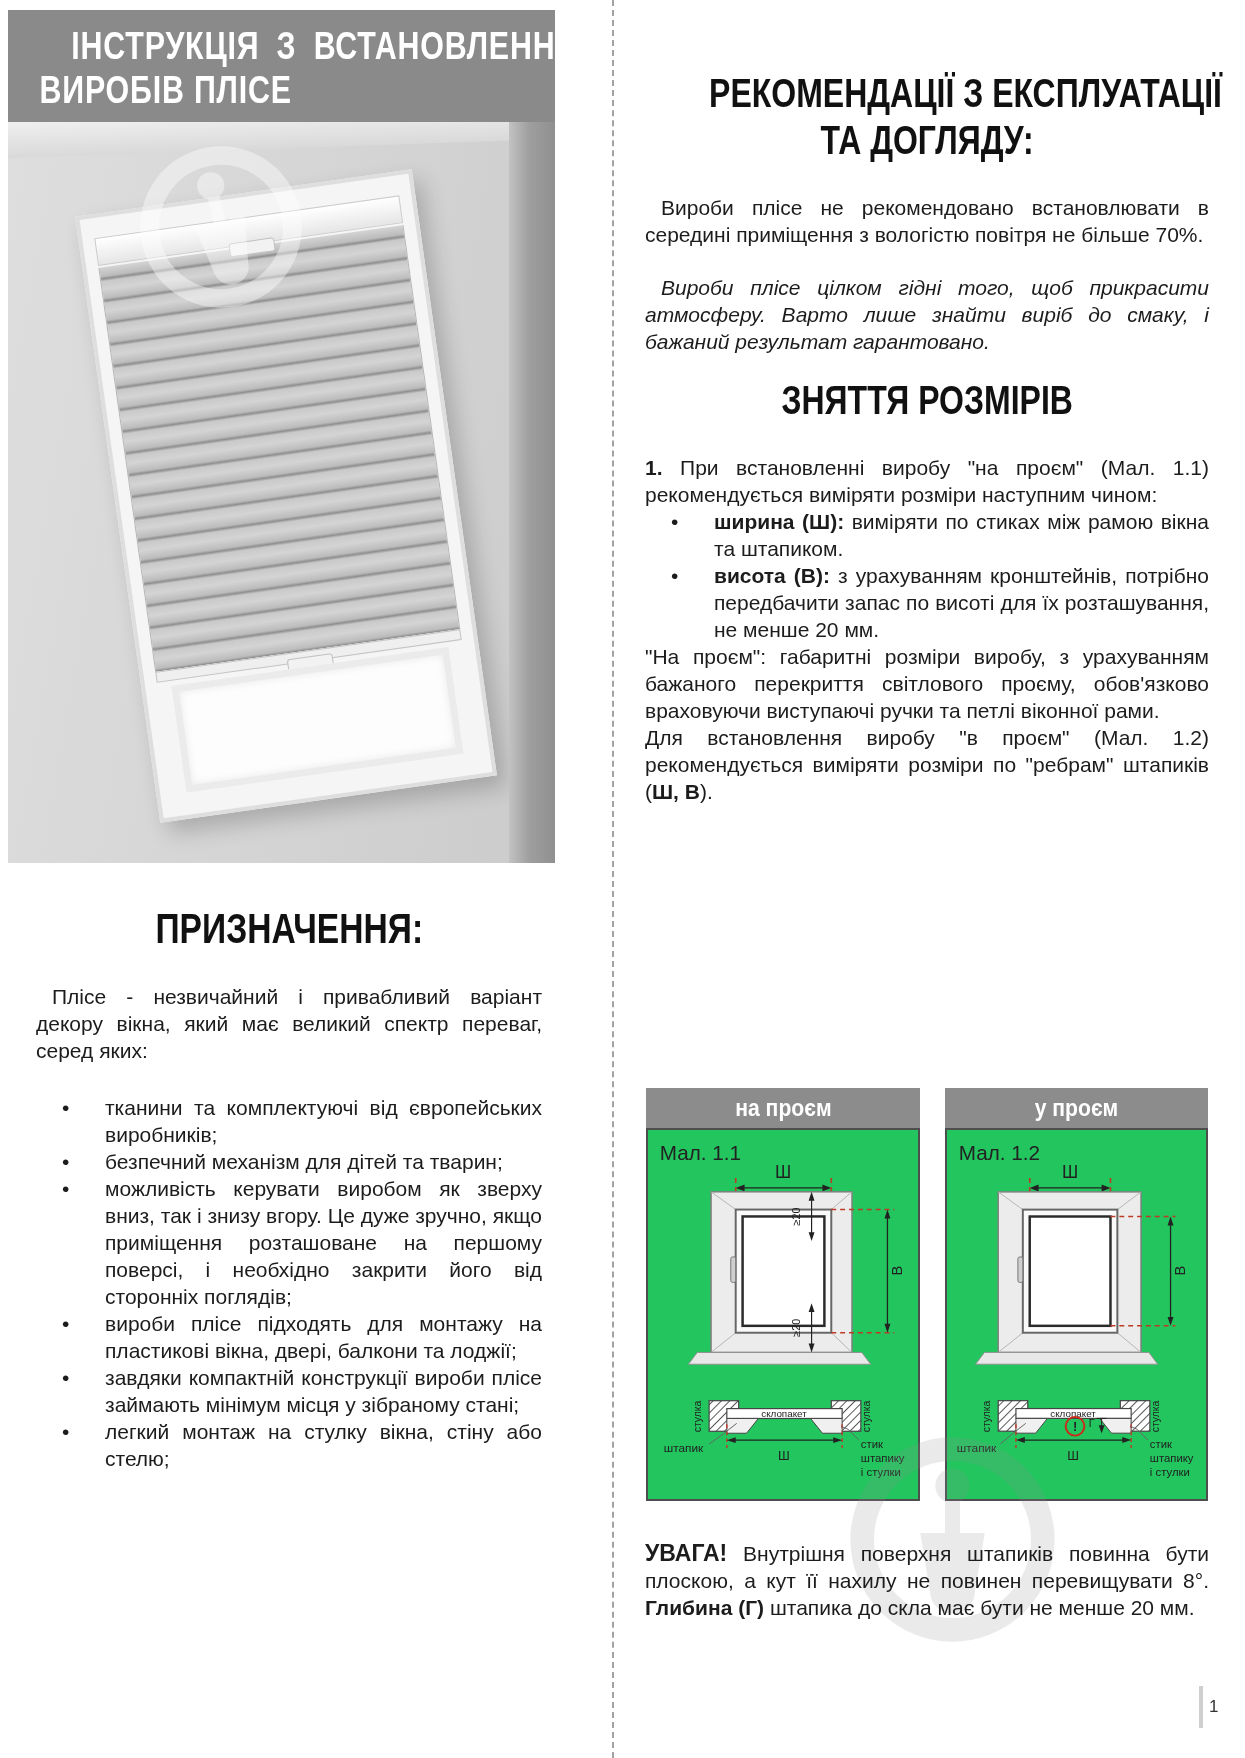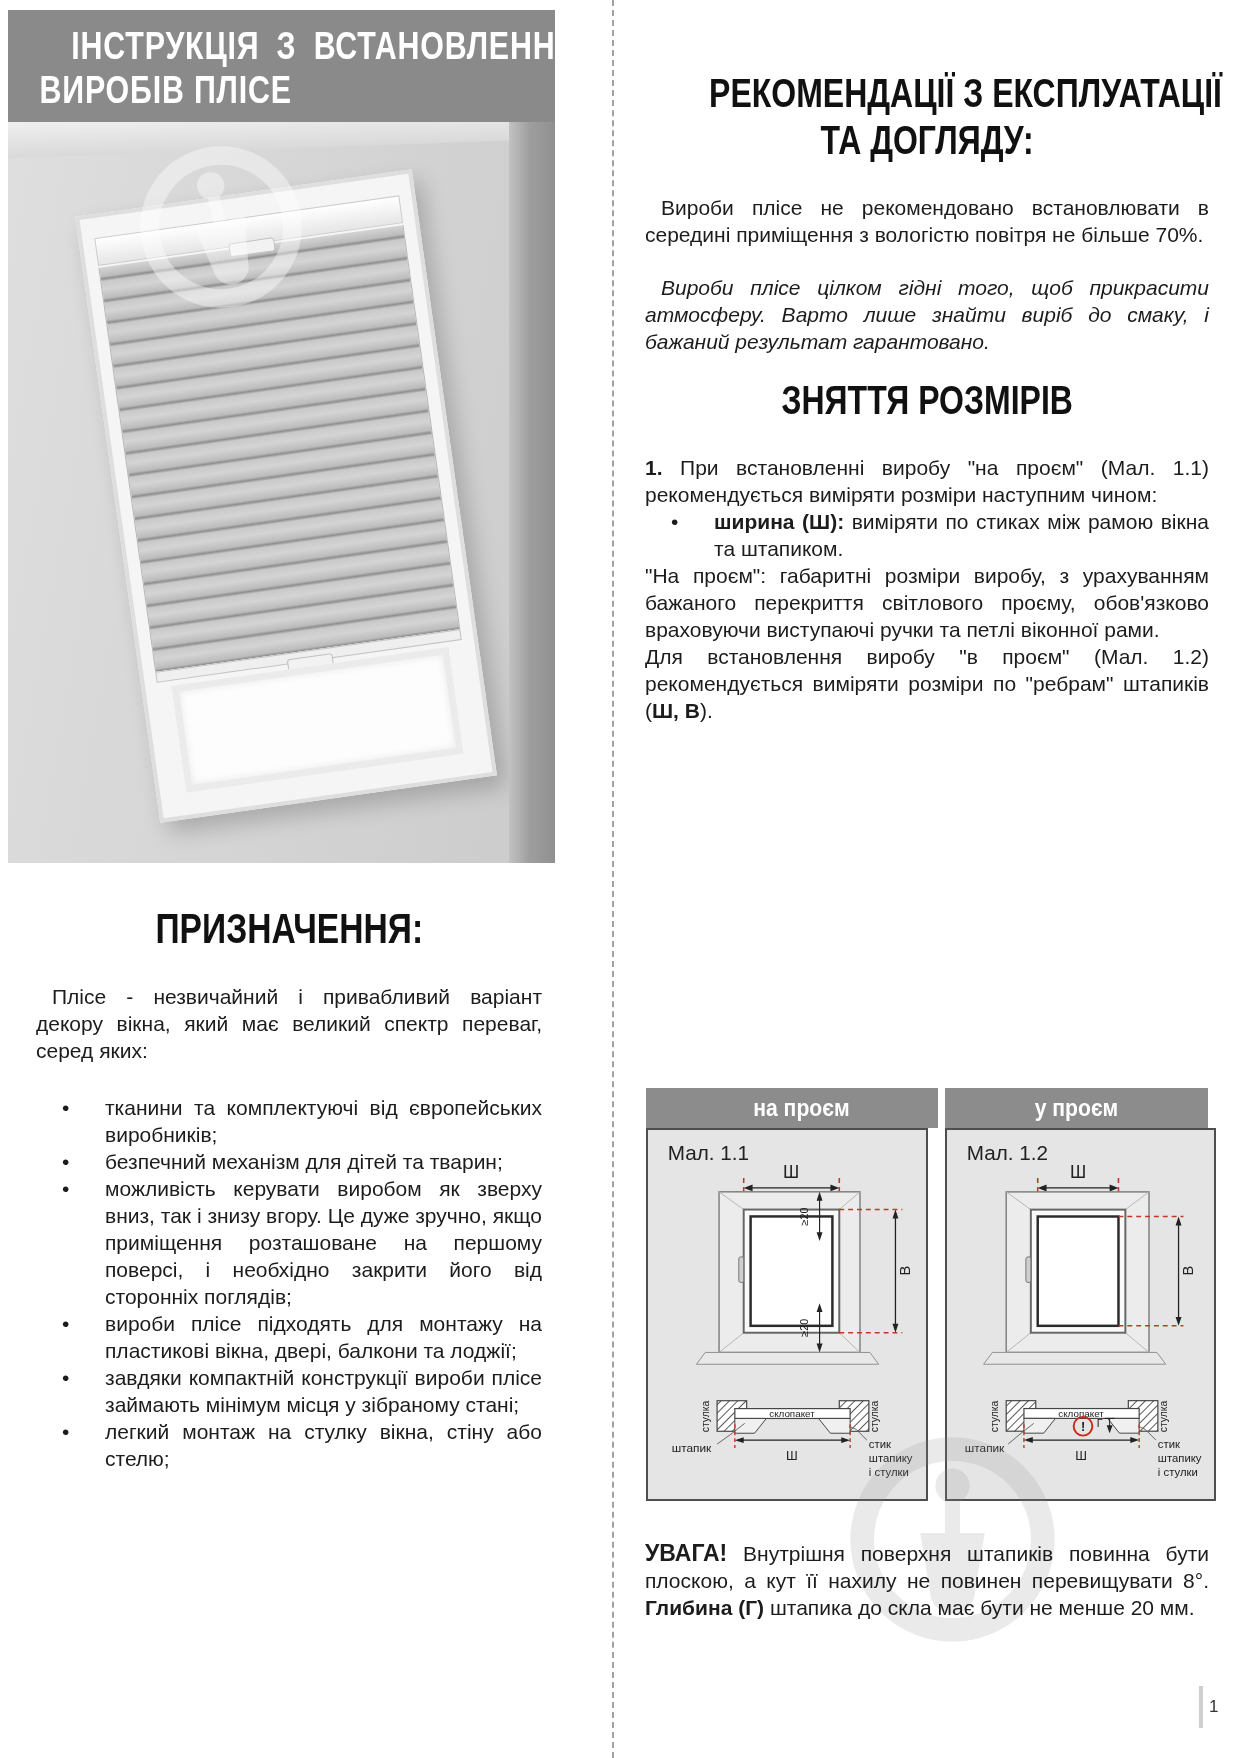--- a/index.html
+++ b/index.html
@@ -33,21 +33,21 @@
   .rflow{left:645px;top:30px;width:564px;margin-top:40px;}
   .rflow .h2{font-size:40px;line-height:47px;}
   .italic{font-style:italic;}
   b{font-weight:bold;}
   
   .divider{left:612px;top:0;height:1758px;width:0;border-left:2px dashed #a2a2a2;}
   .pagebar{left:1199px;top:1686px;width:4px;height:42px;background:#cfcfcf;}
   .pagenum{left:1209px;top:1697px;font-size:17px;color:#333;}
   
   .tab{height:40px;background:#8c8c8c;color:#fff;font-weight:bold;font-size:23px;text-align:center;line-height:40px;}
-  .panel{background:#e5e5e5;border:2px solid #4e4e4e;padding-left:8px;}
+  .panel{background:#22c55e;border:2px solid #4e4e4e;}
   svg text{font-family:"Liberation Sans",sans-serif;fill:#222;}
   .wm-bottom{color:#8f8f8f;opacity:0.18;}
   .wm-top{color:#ffffff;opacity:0.42;}
 </style>
 </head>
 <body>
 
 <div class="abs lheader">
   <div class="l1"><span class="cond">ІНСТРУКЦІЯ З ВСТАНОВЛЕННЯ</span></div>
   <div class="l2"><span class="cond">ВИРОБІВ ПЛІСЕ</span></div>
@@ -98,26 +98,27 @@
   <div class="gap30"></div>
   <p class="para">Вироби плісе не рекомендовано встановлювати в середині приміщення з вологістю повітря не більше 70%.</p>
   <div class="gap26"></div>
   <p class="para italic">Вироби плісе цілком гідні того, щоб прикрасити атмосферу. Варто лише знайти виріб до смаку, і бажаний результат гарантовано.</p>
   <div class="gap22"></div>
   <span class="h2"><span class="cond">ЗНЯТТЯ РОЗМІРІВ</span></span>
   <div class="gap30"></div>
   <p class="para noindent"><b>1.</b><span> При встановленні виробу "на проєм" (Мал. 1.1) рекомендується виміряти розміри наступним чином:</span></p>
   <ul class="blist">
     <li><b>ширина (Ш):</b><span> виміряти по стиках між рамою вікна та штапиком.</span></li>
+    <li><b>висота (В):</b><span> з урахуванням кронштейнів, потрібно передбачити запас по висоті для їх розташування, не менше 20 мм.</span></li>
   </ul>
   <p class="para noindent">"На проєм": габаритні розміри виробу, з урахуванням бажаного перекриття світлового проєму, обов'язково враховуючи виступаючі ручки та петлі віконної рами.</p>
   <p class="para noindent"><span>Для встановлення виробу "в проєм" (Мал. 1.2) рекомендується виміряти розміри по "ребрам" штапиків (</span><b>Ш, В</b><span>).</span></p>
 </div>
 
-<div class="abs tab" style="left:646px;top:1088px;width:274px;padding-left:18px;"><span class="cond" style="transform:scaleX(0.92);">на проєм</span></div>
+<div class="abs tab" style="left:646px;top:1088px;width:274px;"><span class="cond" style="transform:scaleX(0.92);">на проєм</span></div>
 <div class="abs panel" style="left:646px;top:1128px;width:270px;height:369px;">
   <svg viewBox="0 0 274 373" width="270" height="369">
     <defs>
       <pattern id="hatch1" width="6" height="6" patternTransform="rotate(45)" patternUnits="userSpaceOnUse">
         <rect width="6" height="6" fill="#ffffff"></rect>
           <line x1="0" y1="0" x2="0" y2="6" stroke="#555" stroke-width="2"></line>
       </pattern>
     </defs>
     <text x="12" y="30" font-size="21" fill="#3a3a3a">Мал. 1.1</text>
 

